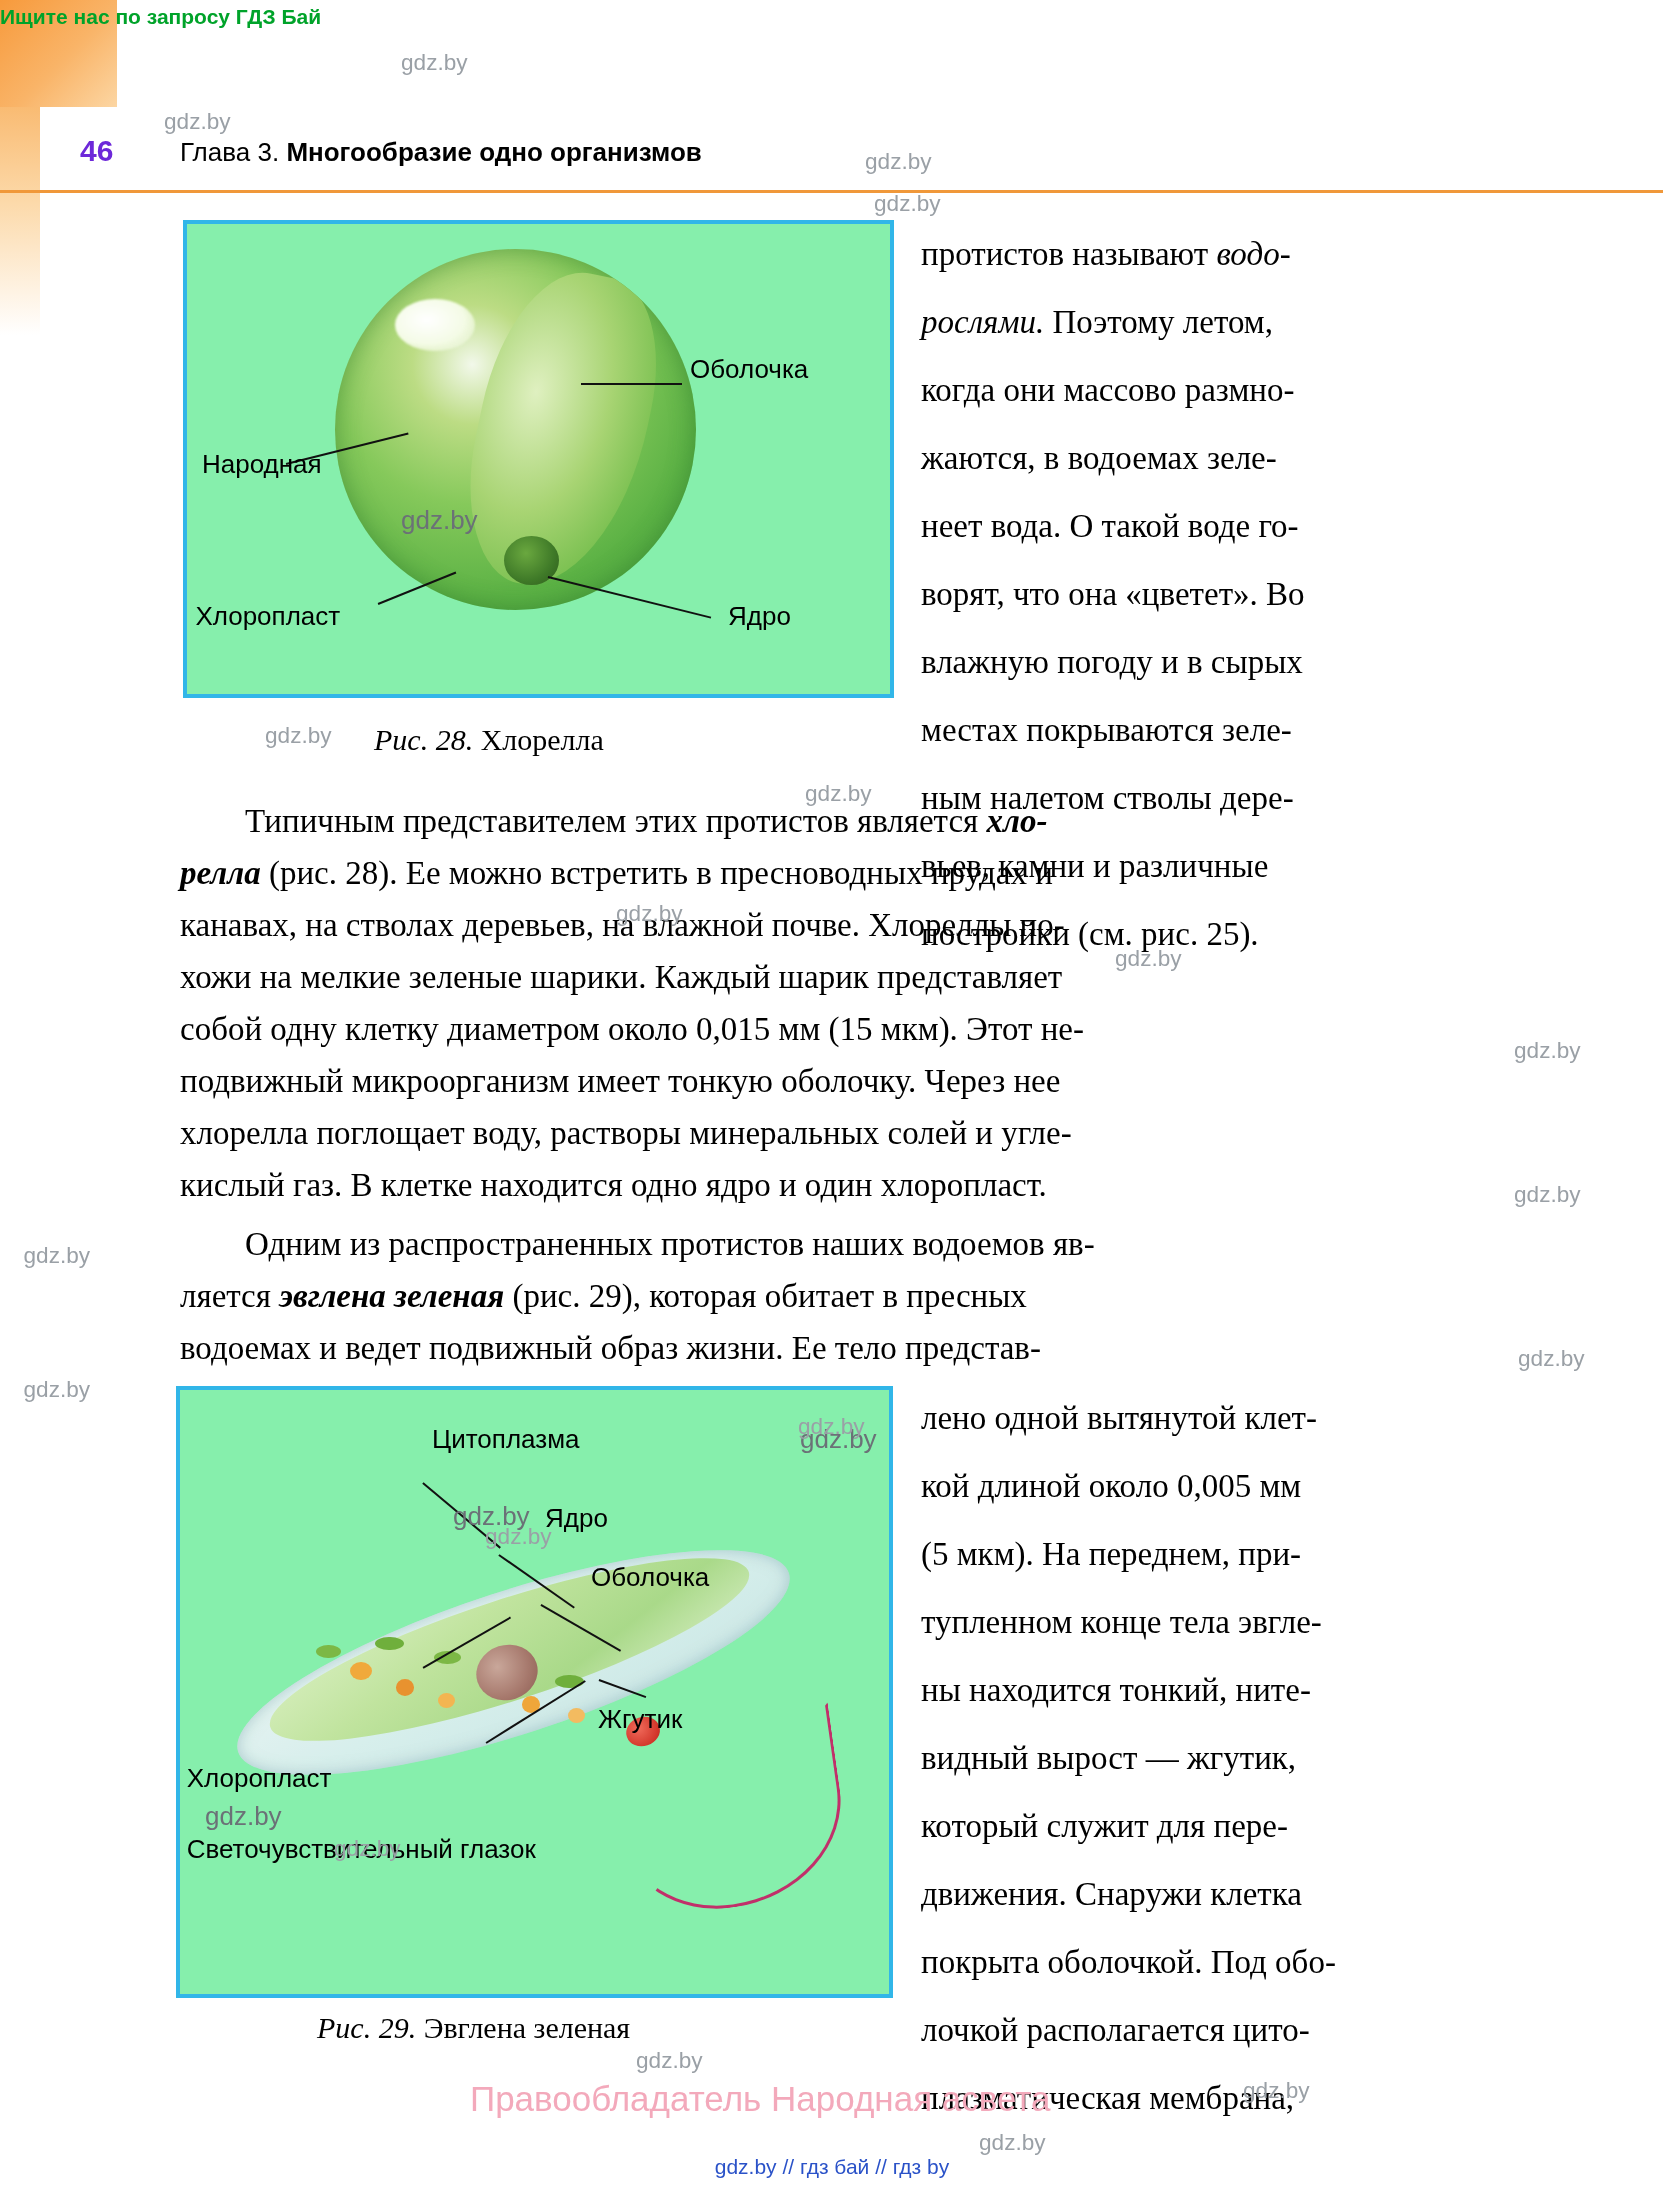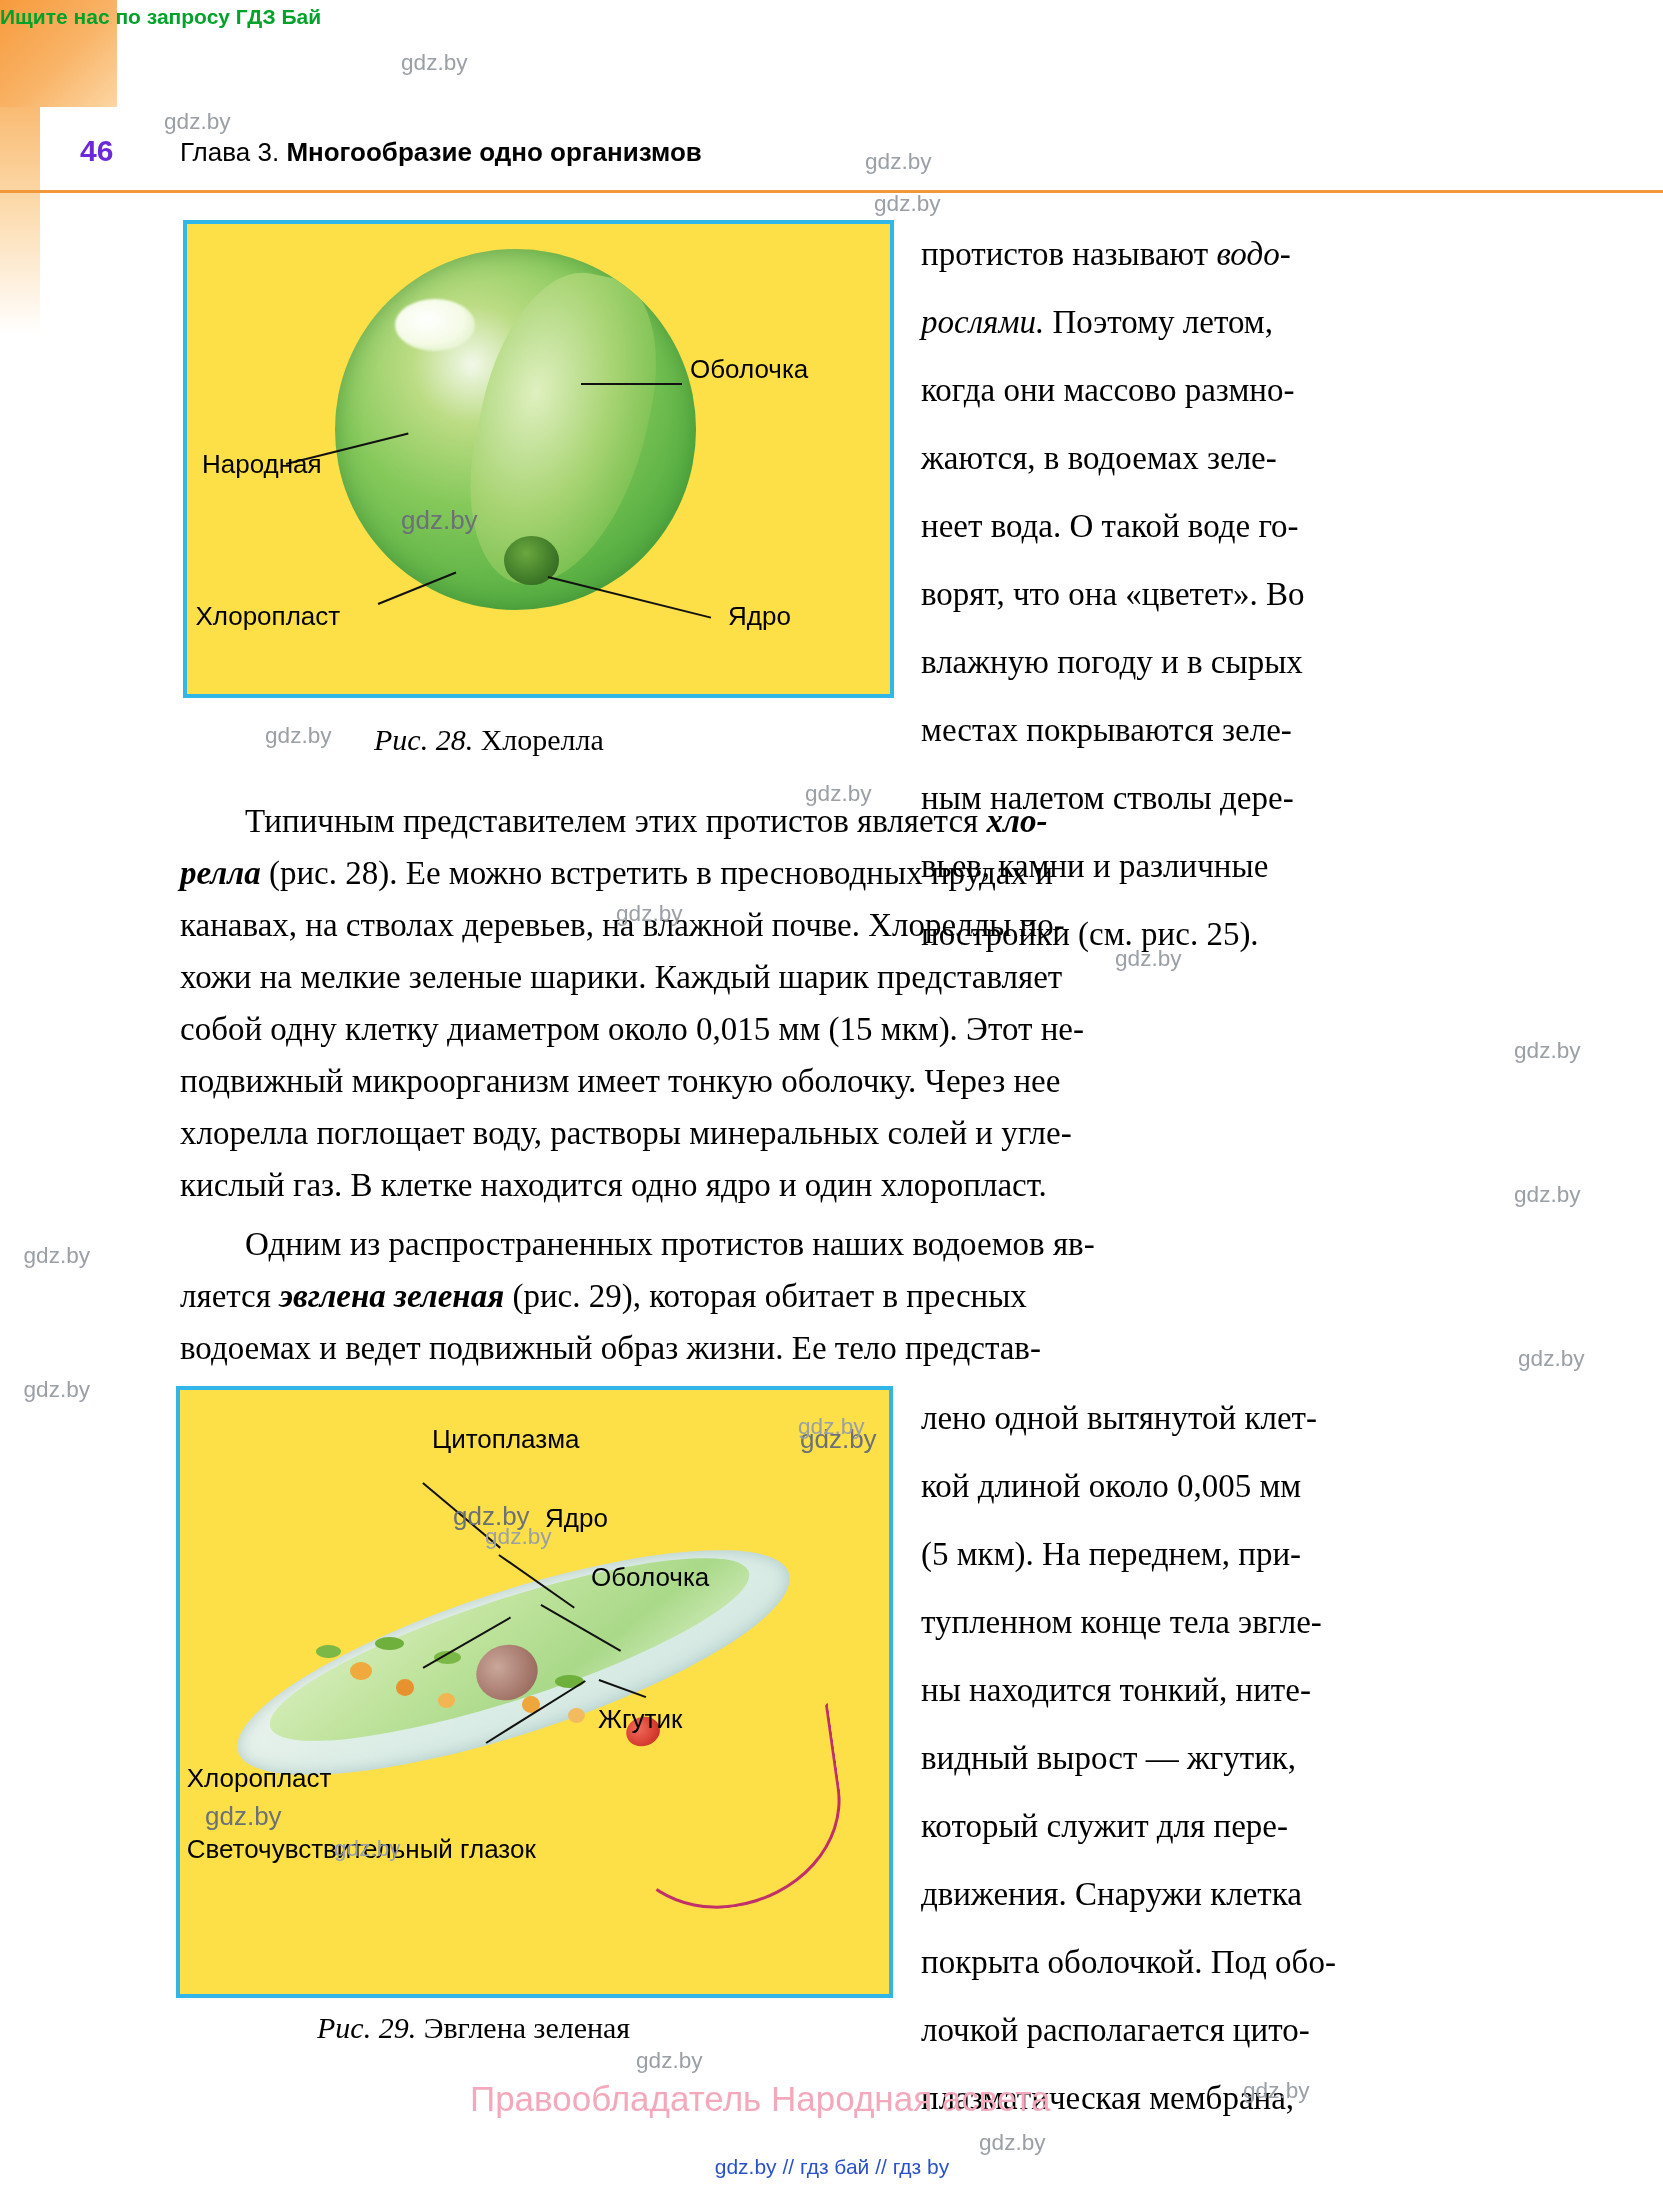--- a/index.html
+++ b/index.html
@@ -85,21 +85,21 @@
     line-height:52px;
     color:#000;
     text-align:justify;
   }
   .indent { text-indent:65px; }
   
   .fig {
     position:absolute;
     box-sizing:border-box;
     border:4.2px solid #31b6e8;
-    background:#fde047;
+    background:#86efac;
   }
   #fig28 { left:183px; top:220px; width:711px; height:478px; }
   #fig29 { left:176px; top:1386px; width:717px; height:612px; }
   .fig-cap {
     position:absolute;
     font-family:"Liberation Serif", serif;
     font-size:30px;
     color:#000;
     white-space:nowrap;
   }

